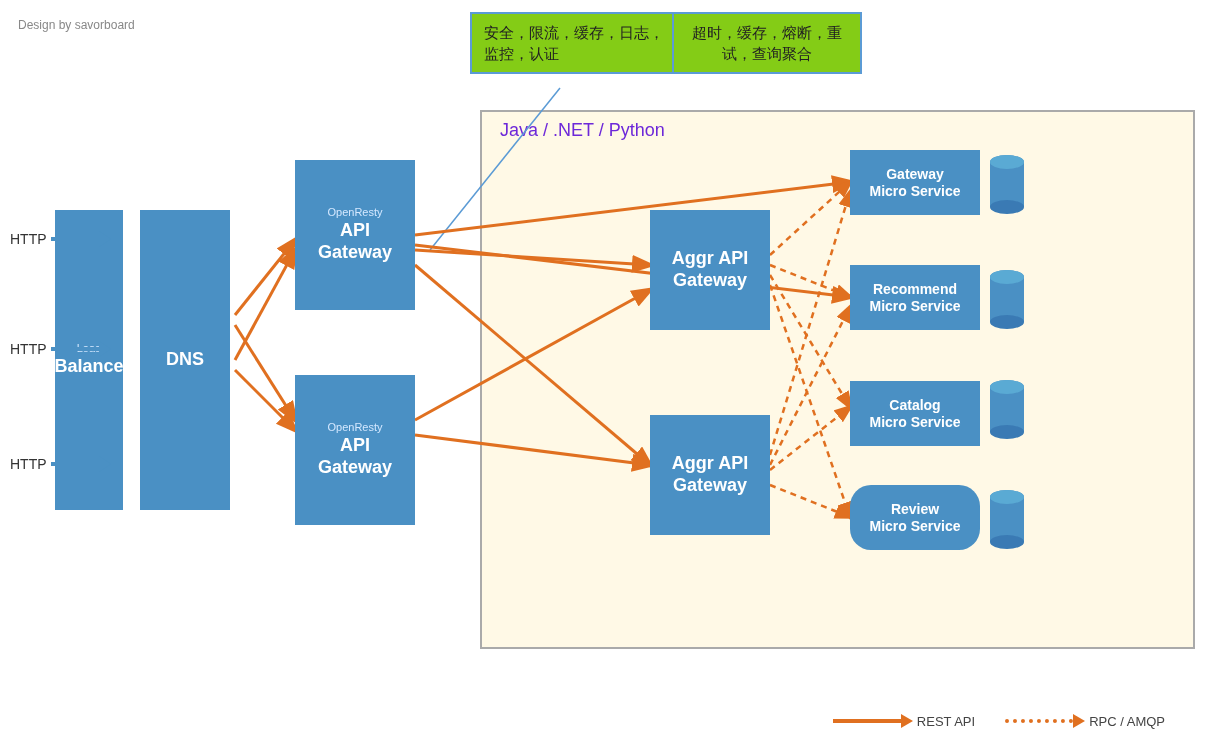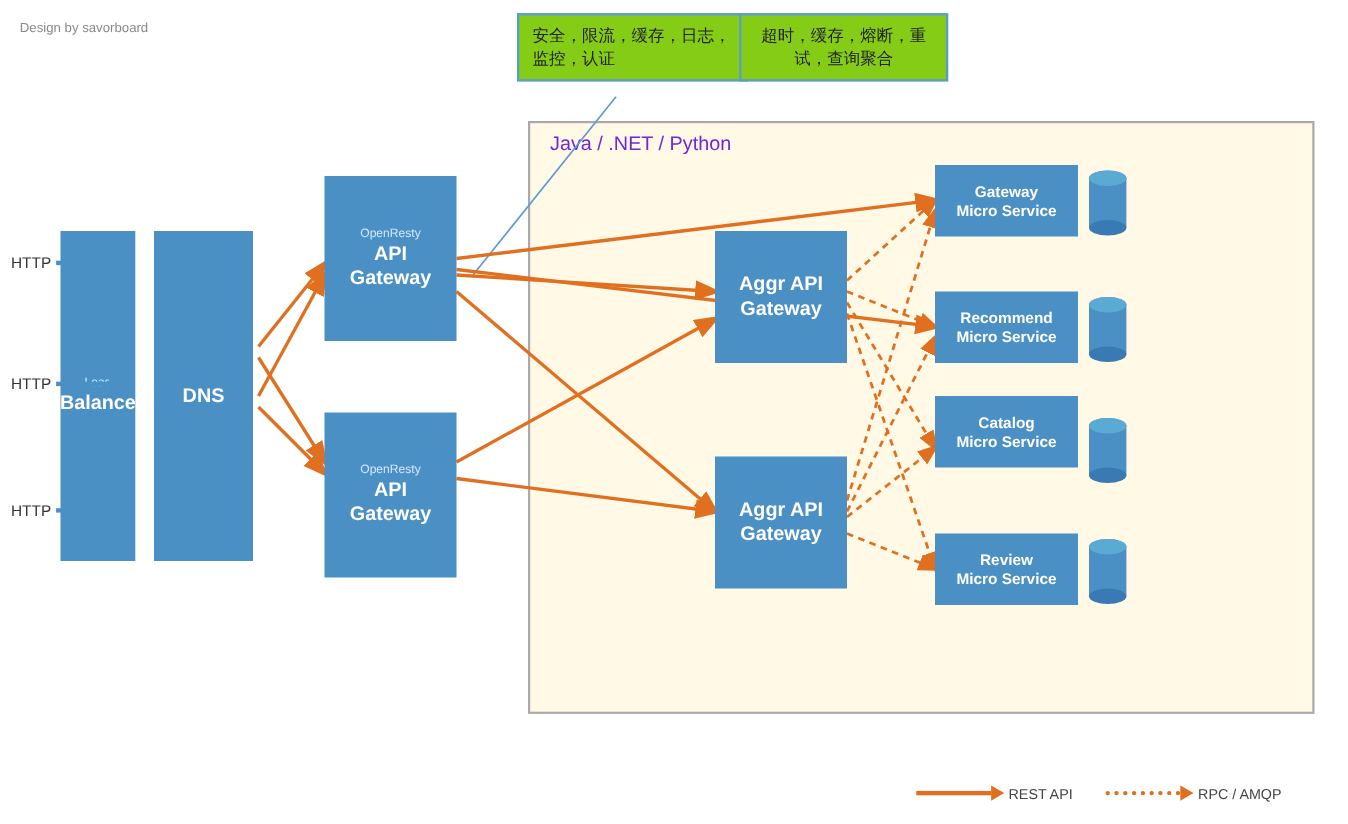--- a/index.html
+++ b/index.html
@@ -131,22 +131,22 @@
       height: 120px;
     }
     
     .ms-block {
       left: 820px;
       width: 130px;
       height: 65px;
     }
     .ms1 { top: 40px; }
     .ms2 { top: 155px; }
-    .ms3 { top: 250px; }
-    .ms4 { top: 375px; }
+    .ms3 { top: 271px; }
+    .ms4 { top: 375px; border-radius: 21px; }
     .ms-block .main-label { font-size: 14px; }
 
     
     .http-arrow {
       position: absolute;
       display: flex;
       align-items: center;
       z-index: 3;
       text-align: center;
     }

